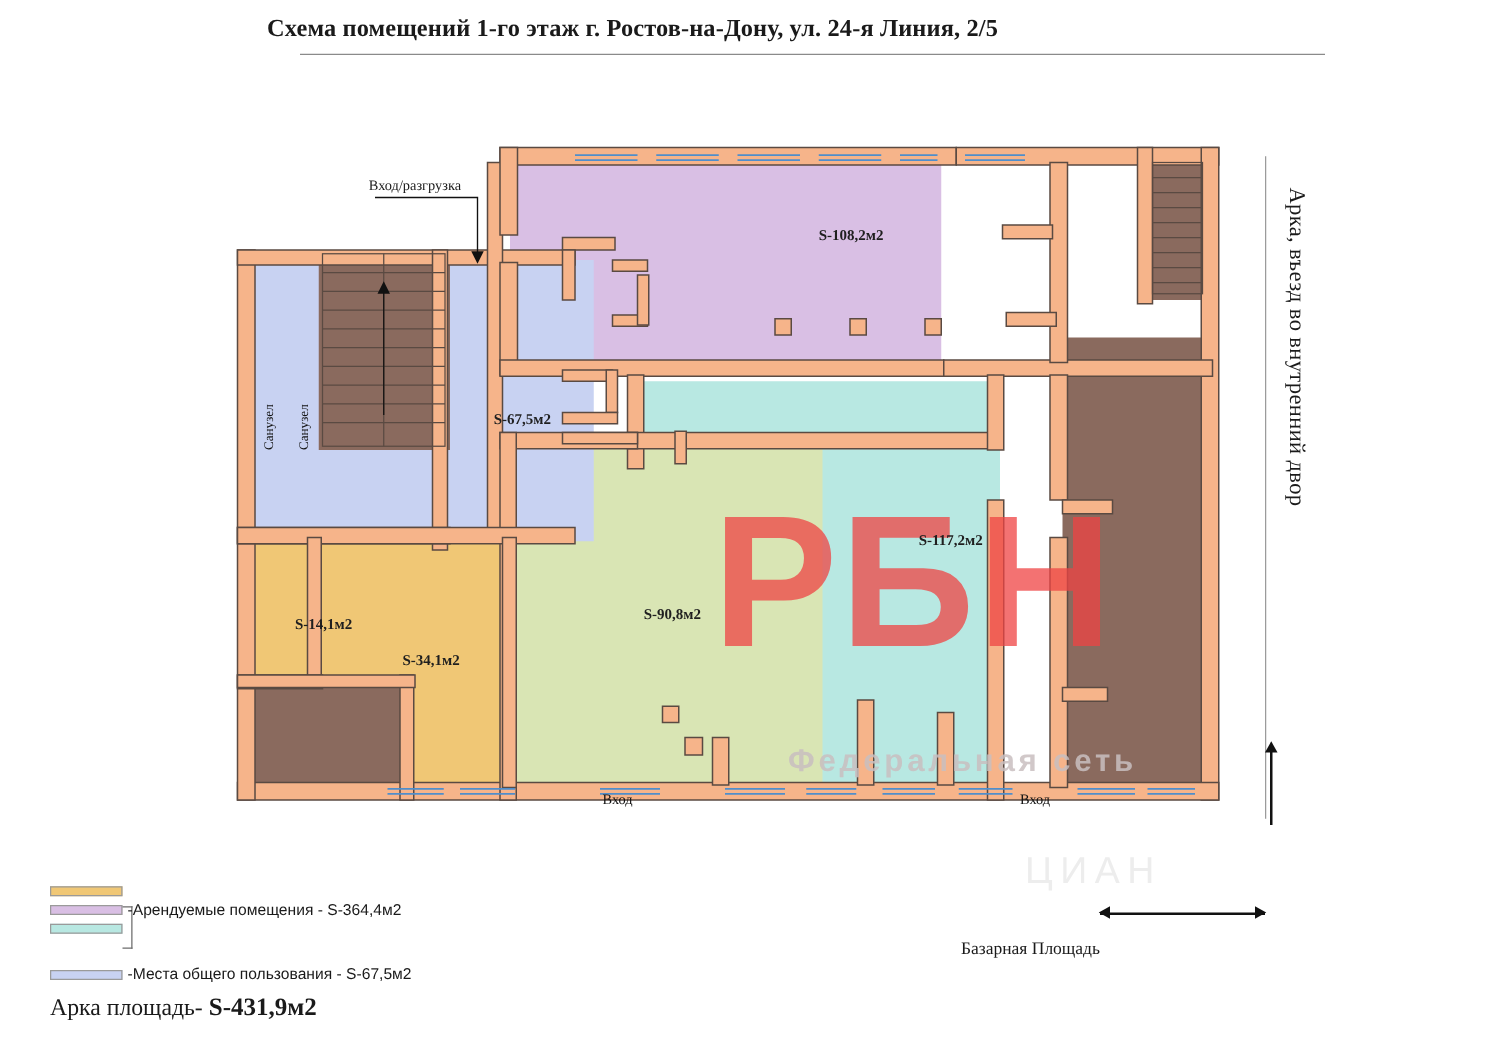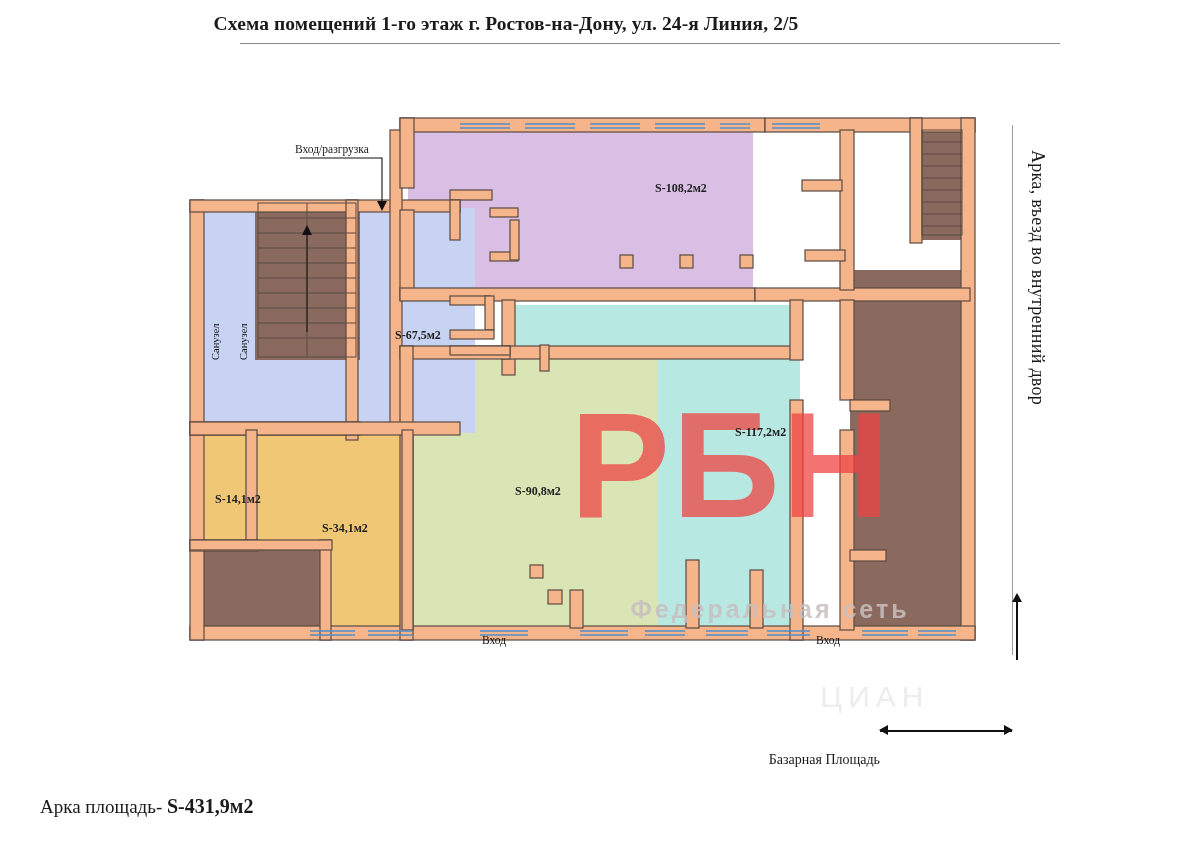--- a/index.html
+++ b/index.html
@@ -336,33 +336,51 @@
     <div class="wm">
       <div class="wm-big">РБН</div>
       <div class="wm-text">Федеральная сеть</div>
     </div>
 
     
     <div class="rlabel" style="left:505px; top:81px;">S-108,2м2</div>
     <div class="rlabel" style="left:585px; top:325px;">S-117,2м2</div>
     <div class="rlabel" style="left:365px; top:384px;">S-90,8м2</div>
     <div class="rlabel" style="left:172px; top:421px;">S-34,1м2</div>
-    <div class="rlabel" style="left:37px;  top:392px;padding-left:28px;">S-14,1м2</div>
+    <div class="rlabel" style="left:58px;  top:392px;padding-left:28px;">S-14,1м2</div>
     <div class="rlabel" style="left:245px; top:228px;">S-67,5м2</div>
 
     
     <div class="vlab" style="left:60px; top:180px; height:80px;">Санузел</div>
     <div class="vlab" style="left:88px; top:180px; height:80px;">Санузел</div>
 
     
     <div class="entr" style="left:332px; top:534px;">Вход</div>
     <div class="entr" style="left:666px; top:534px;">Вход</div>
   </div>
 
   <div class="callout-text">Вход/разгрузка</div>
   <div class="wm2">ЦИАН</div>
 
+  <div class="legend">
+    <div class="lg-row">
+      <div class="lg-sw" style="background:#f0c775;"></div>
+    </div>
+    <div class="lg-row">
+      <div class="lg-sw" style="background:#d9bfe4;"></div>
+      <div class="lg-brace"></div>
+      <div class="lg-text" style="top:0px;">-Арендуемые помещения - S-364,4м2</div>
+    </div>
+    <div class="lg-row">
+      <div class="lg-sw" style="background:#b8e8e2;"></div>
+    </div>
+    <div class="lg-row" style="height:22px;"></div>
+    <div class="lg-row">
+      <div class="lg-sw" style="background:#c8d2f2;"></div>
+      <div class="lg-text" style="top:-1px; left:62px;">-Места общего пользования - S-67,5м2</div>
+    </div>
+  </div>
 
   <div class="total">
     <span>Арка площадь- </span><b>S-431,9м2</b>
   </div>
 
 </div>
 
 </body></html>

